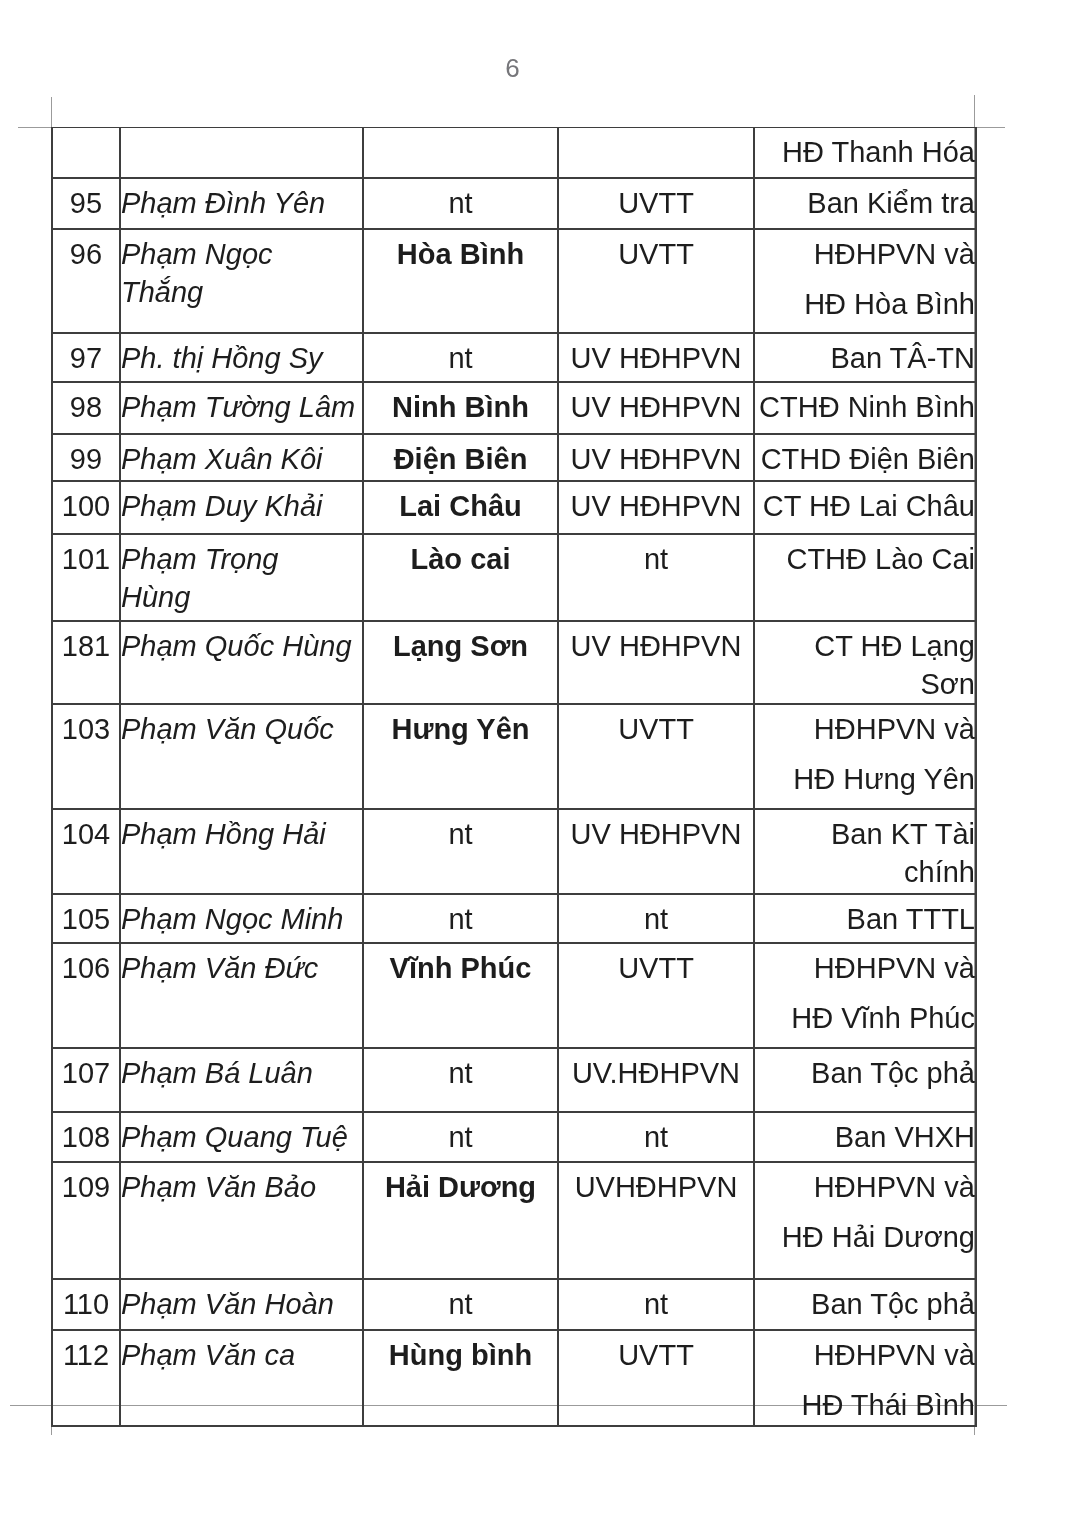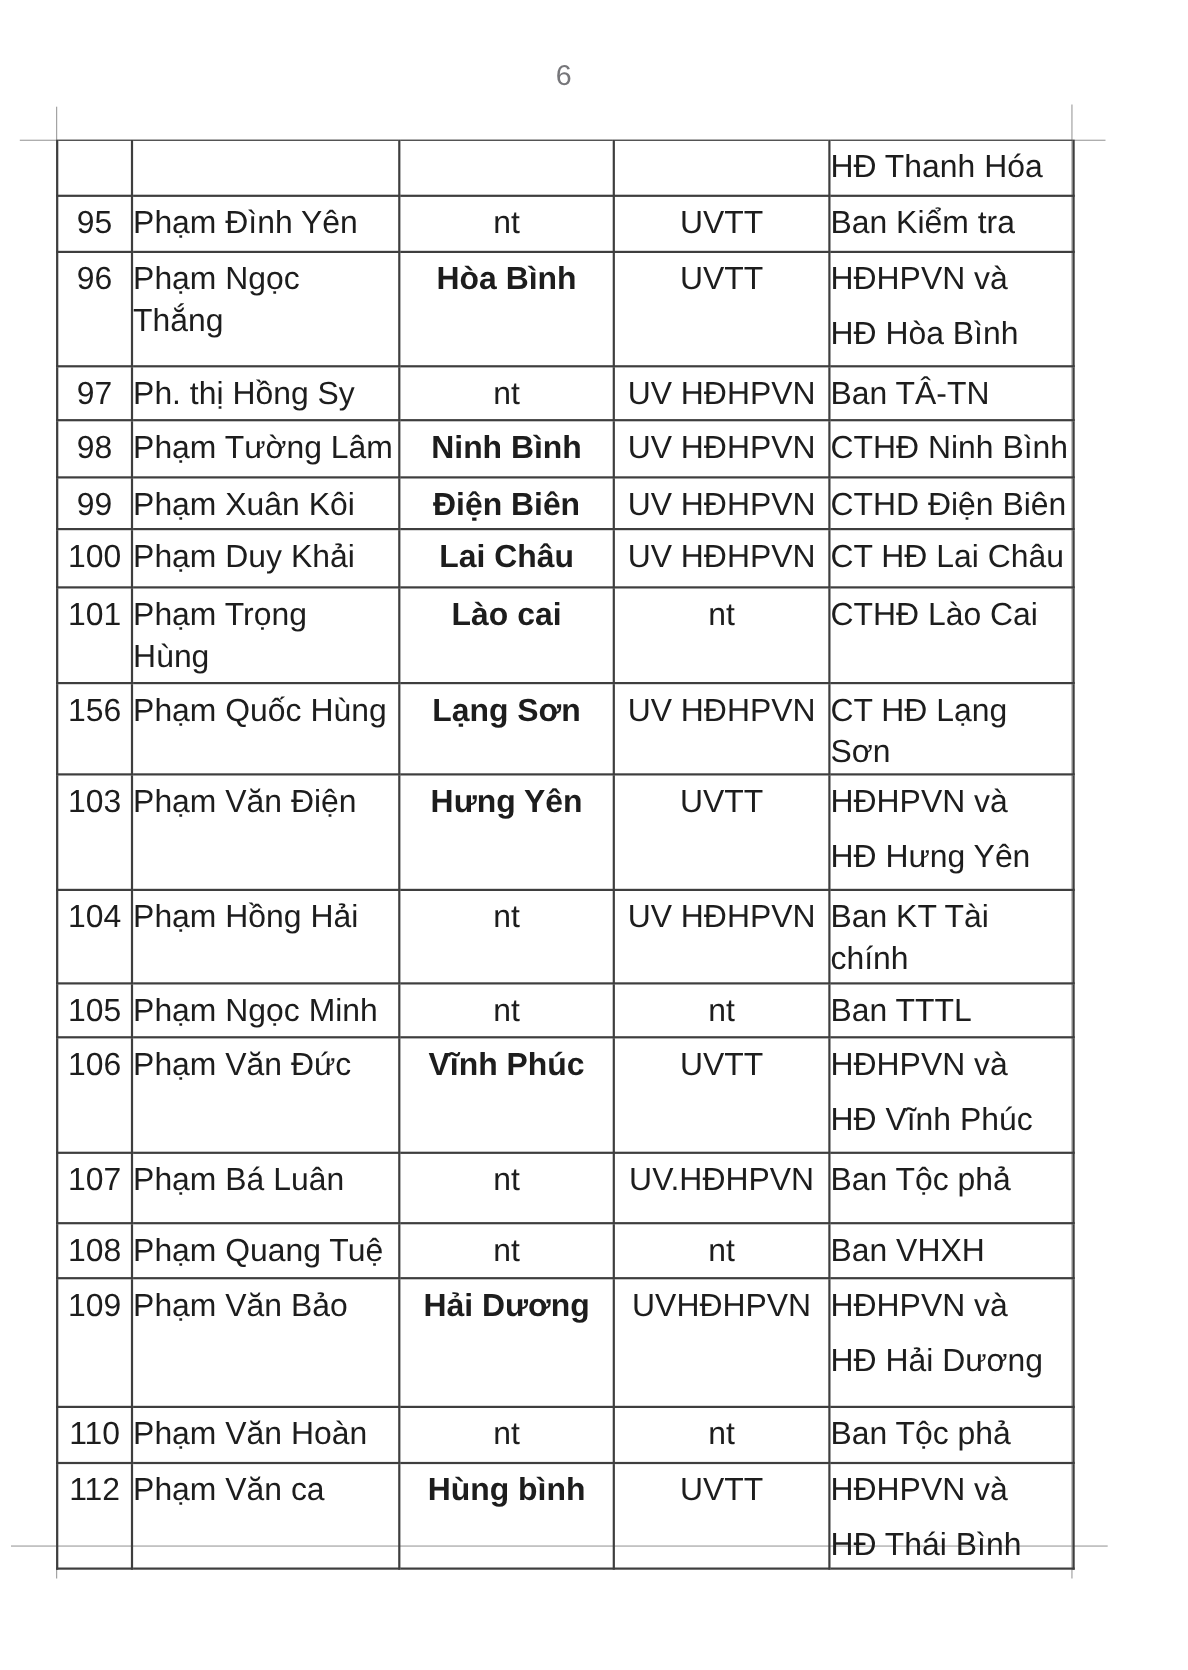--- a/index.html
+++ b/index.html
@@ -21,25 +21,25 @@
   table.members{
     position:absolute;left:51px;top:127px;width:924px;
     border-collapse:collapse;table-layout:fixed;
   }
   table.members td{
     border:2px solid #3e3e3e;vertical-align:top;
     padding:5px 0 0 0;font-size:29px;line-height:38px;overflow:hidden;
   }
   table.members tr:first-child td{border-top-width:1px;}
   td.c-num{text-align:center;}
-  td.c-name{padding-left:13px;}
+  td.c-name{padding-left:13px;font-style:italic;}
   td.c-prov{text-align:center;}
   td.c-prov.bold{font-weight:bold;}
   td.c-role{text-align:center;}
-  td.c-assign{padding-left:11px;}
+  td.c-assign{padding-left:11px;text-align:right;}
   .line2-spaced{margin-top:12px;}
 </style>
 </head>
 <body>
 
 <div class="page-number">6</div>
 
 <div class="guide-h" id="gh-top"></div>
 <div class="guide-h" id="gh-bottom"></div>
 <div class="guide-v" id="gv-left"></div>
@@ -137,34 +137,34 @@
           <div>Phạm Trọng</div>
           <div>Hùng</div>
         </td>
         <td class="c-prov bold">Lào cai</td>
         <td class="c-role">nt</td>
         <td class="c-assign">
           <div>CTHĐ Lào Cai</div>
         </td>
       </tr>
       <tr style="height: 48px;">
-        <td class="c-num">156</td>
+        <td class="c-num">181</td>
         <td class="c-name">
           <div>Phạm Quốc Hùng</div>
         </td>
         <td class="c-prov bold">Lạng Sơn</td>
         <td class="c-role">UV HĐHPVN</td>
         <td class="c-assign">
           <div>CT HĐ Lạng Sơn</div>
         </td>
       </tr>
       <tr style="height: 105px;">
         <td class="c-num">103</td>
         <td class="c-name">
-          <div>Phạm Văn Điện</div>
+          <div>Phạm Văn Quốc</div>
         </td>
         <td class="c-prov bold">Hưng Yên</td>
         <td class="c-role">UVTT</td>
         <td class="c-assign">
           <div>HĐHPVN và</div>
           <div class="line2-spaced">HĐ Hưng Yên</div>
         </td>
       </tr>
       <tr style="height: 85px; margin-top: 37px;">
         <td class="c-num">104</td>

